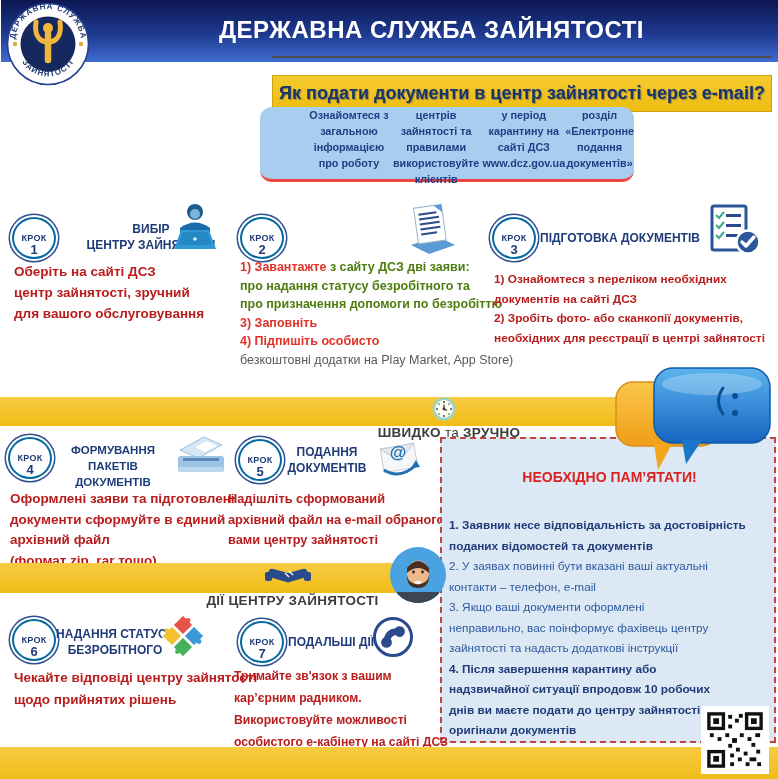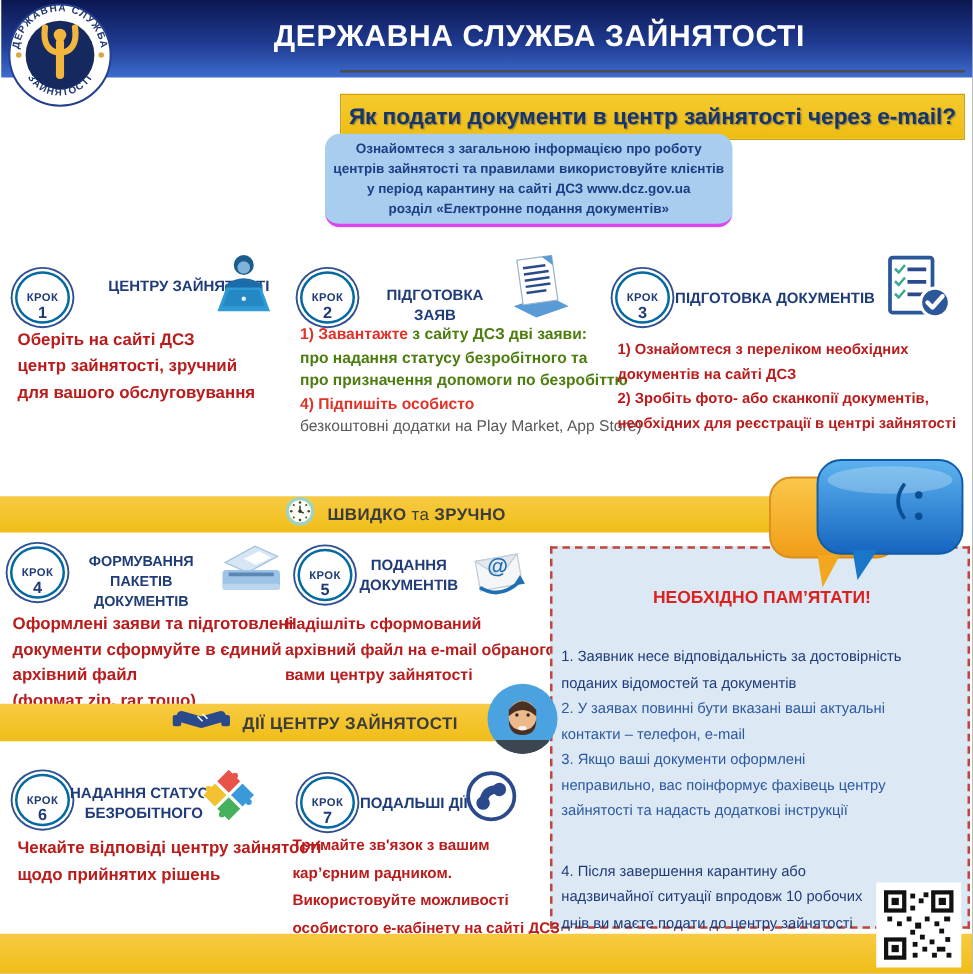--- a/index.html
+++ b/index.html
@@ -9,47 +9,47 @@
   
   .header{left:1px;top:0;width:778px;height:62px;
           background:linear-gradient(180deg,#0c1752 0%,#1e3a8f 55%,#3e6cd0 100%);}
   .header-title{left:218px;top:16px;font-size:24px;font-weight:700;color:#ffffff;letter-spacing:.5px;}
   .banner-line{left:272px;top:56px;width:500px;height:2px;background:#4d4d4d;}
   .banner{left:272px;top:60px;width:500px;height:37px;box-sizing:border-box;
           background:linear-gradient(180deg,#f6ca2e,#eebd12);border:1px solid #c9a40e;
           display:flex;align-items:center;justify-content:center;margin-top:15px;}
   .banner span{font-size:18px;font-weight:700;color:#17356d;text-shadow:1px 1px 1px rgba(80,80,80,.55);}
   .infobox{left:260px;top:107px;width:326px;height:72px;background:#a9cdee;border-radius:12px;
-           border-bottom:3px solid #d946ef;display:flex;flex-direction:column;justify-content:center;
-           text-align:center;font-size:10.8px;font-weight:700;color:#1d3e85;line-height:16px;}
+           border-bottom:3px solid #ef4444;display:flex;flex-direction:row;justify-content:center;
+           text-align:center;font-size:10.8px;font-weight:700;color:#1d3e85;line-height:16px;padding-left:48px;}
   
   .badge{width:44px;height:42px;border-radius:50%;background:#fff;border:2px solid #0369a1;
          box-shadow:0 0 0 2px #ffffff,0 0 0 3.5px #2e4f92;box-sizing:border-box;
          display:flex;flex-direction:column;align-items:center;justify-content:flex-end;
          color:#1f3c78;font-weight:700;}
   .badge .k{font-size:9px;letter-spacing:.3px;line-height:10px;}
   .badge .n{font-size:13px;line-height:14px;}
   .stitle{font-weight:700;color:#1f3c78;text-align:center;font-size:12px;line-height:16px;}
   .sbody{font-weight:700;color:#b91c1c;font-size:13.5px;line-height:21px;}
   .pre{white-space:pre-line;}
   .red{color:#e03228;font-weight:700;}
   .navy{color:#4d7c0f;font-weight:700;}
   .gray{color:#595959;font-weight:400;}
   
-  .band{background:linear-gradient(180deg,#f7cb43,#f0bd17);display:flex;align-items:center;box-sizing:border-box;}
+  .band{background:linear-gradient(180deg,#f7cb43,#f0bd17);display:flex;align-items:center;box-sizing:border-box;flex-direction:column;}
   .band1{left:0;top:397px;width:660px;height:29px;padding-left:228px;}
   .band2{left:0;top:563px;width:437px;height:30px;padding-left:138px;}
   .band-text{font-size:13.5px;font-weight:700;color:#3c3c3b;letter-spacing:.3px;margin-left:10px;}
   .band-text .mid{font-weight:400;}
   
   .reminder{left:440px;top:437px;width:336px;height:306px;background:#dce8f4;
             border:2px dashed #c0453f;box-sizing:border-box;padding:8px 4px 0 7px;}
   .rem-title{text-align:center;color:#d92320;font-weight:700;font-size:14px;margin:22px 0 30px 0;}
   .rem-item{font-size:11.8px;line-height:20.5px;color:#2d5aa0;white-space:pre-line;}
-  .rem-item.b{font-weight:400;color:#1f3c78;margin-top:28px;}
+  .rem-item.b{font-weight:700;color:#1f3c78;}
   .bottombar{left:0;top:747px;width:778px;height:32px;background:linear-gradient(180deg,#f7cb43,#f0bd17);}
   .qr{left:701px;top:706px;width:68px;height:68px;background:#ffffff;
       display:flex;align-items:center;justify-content:center;}
   .s2line{font-size:12.5px;line-height:18.5px;}
 </style>
 </head>
 <body>
 
 <div class="canvas">
 
@@ -90,61 +90,60 @@
     <div>центрів зайнятості та правилами використовуйте клієнтів</div>
     <div>у період карантину на сайті ДСЗ www.dcz.gov.ua</div>
     <div>розділ «Електронне подання документів»</div>
   </div>
 
   <div class="abs badge" style="left:12px;top:217px;">
     <span class="k">КРОК</span>
     <span class="n">1</span>
   </div>
   <div class="abs stitle" style="left:66px;top:221px;width:170px;">
+    <div>ВИБІР</div>
     <div>ЦЕНТРУ ЗАЙНЯТОСТІ</div>
   </div>
   <div class="abs" style="left:170px;top:201px;">
     <svg width="50" height="52" viewBox="0 0 50 52">
       <circle cx="25" cy="11" r="8" fill="#1b5c8f"></circle>
       <circle cx="25" cy="13" r="5" fill="#7fb3d8"></circle>
       <path d="M10 27 q15 -11 30 0 v5 h-30 z" fill="#1b6ca8"></path>
       <polygon points="11,29 39,29 46,48 4,48" fill="#2e9bd6"></polygon>
       <polygon points="13,31 37,31 42,44 8,44" fill="#2488c4"></polygon>
       <circle cx="25" cy="38" r="1.8" fill="#dff0fb"></circle>
     </svg>
   </div>
   <div class="abs sbody pre" style="left:14px;top:261px;">Оберіть на сайті ДСЗ
 центр зайнятості, зручний
 для вашого обслуговування</div>
 
   <div class="abs badge" style="left:240px;top:217px;">
     <span class="k">КРОК</span>
     <span class="n">2</span>
-  </div>
-  <div class="abs stitle" style="left:293px;top:228px;width:110px;">
-    <div>ПІДГОТОВКА ЗАЯВ</div>
   </div>
   <div class="abs" style="left:403px;top:203px;">
     <svg width="56" height="54" viewBox="0 0 56 54">
       <path d="M8 42 L34 33 L52 42 L26 51 Z" fill="#5b9bd5"></path>
       <g transform="rotate(-8 28 22)">
         <rect x="13" y="3" width="28" height="36" fill="#ffffff" stroke="#9ab4cc" stroke-width="1"></rect>
         <polygon points="33,3 41,3 41,11" fill="#5b9bd5"></polygon>
         <rect x="17" y="9" width="18" height="2" fill="#2b4a8b"></rect>
         <rect x="17" y="14" width="20" height="2" fill="#2b4a8b"></rect>
         <rect x="17" y="19" width="20" height="2" fill="#2b4a8b"></rect>
         <rect x="17" y="24" width="20" height="2" fill="#2b4a8b"></rect>
         <rect x="17" y="29" width="16" height="2" fill="#2b4a8b"></rect>
       </g>
     </svg>
   </div>
   <div class="abs" style="left:240px;top:258px;">
     <div class="s2line"><span class="red">1) Завантажте</span><span class="navy"> з сайту ДСЗ дві заяви:</span></div>
     <div class="s2line navy">про надання статусу безробітного та</div>
     <div class="s2line navy">про призначення допомоги по безробіттю</div>
+    <div class="s2line red">3) Заповніть</div>
     <div class="s2line red">4) Підпишіть особисто</div>
     <div class="s2line gray">безкоштовні додатки на Play Market, App Store)</div>
   </div>
 
   <div class="abs badge" style="left:492px;top:217px;">
     <span class="k">КРОК</span>
     <span class="n">3</span>
   </div>
   <div class="abs stitle" style="left:540px;top:230px;width:160px;white-space:nowrap;">
     <div>ПІДГОТОВКА ДОКУМЕНТІВ</div>

